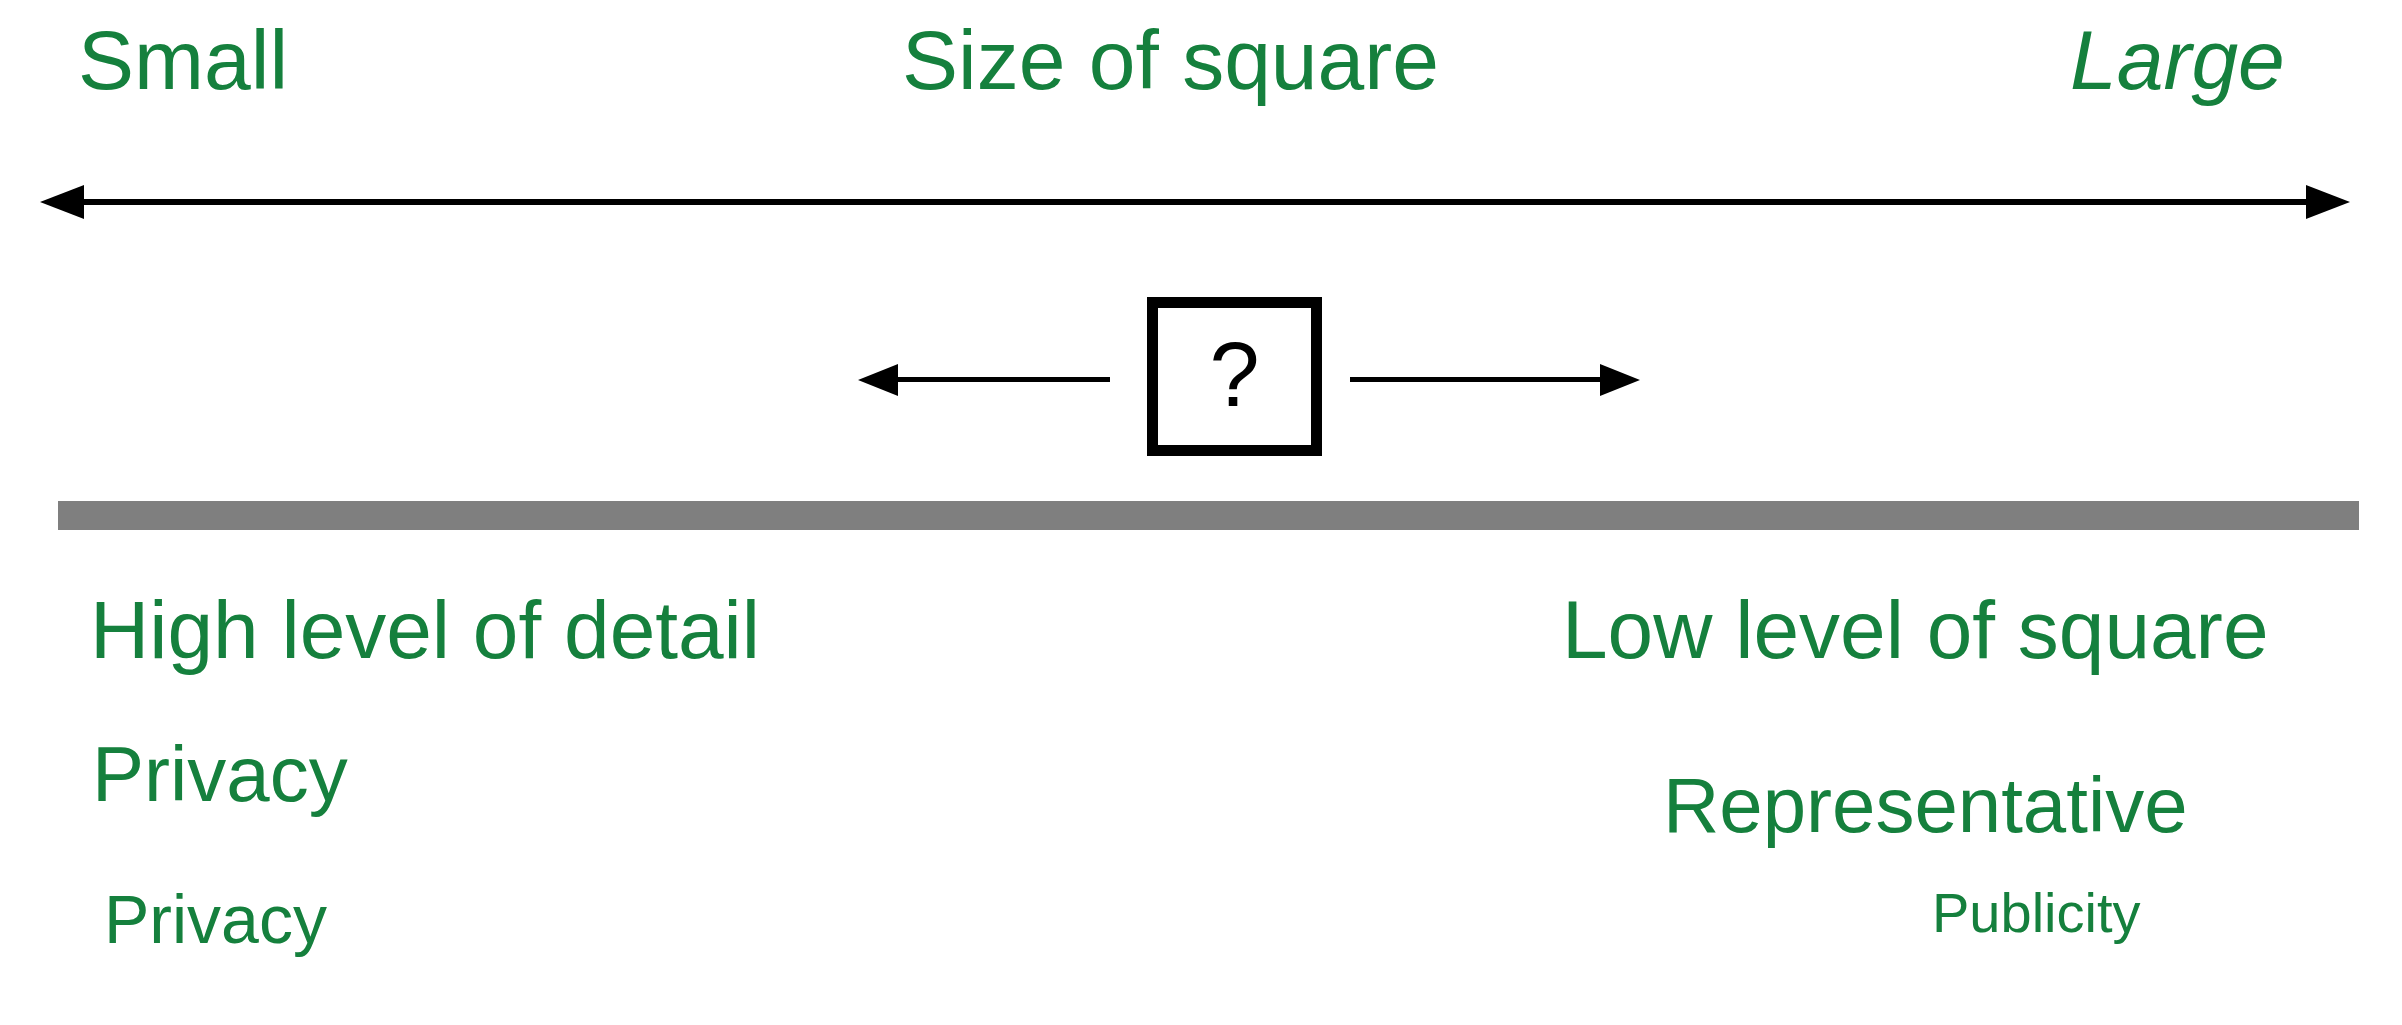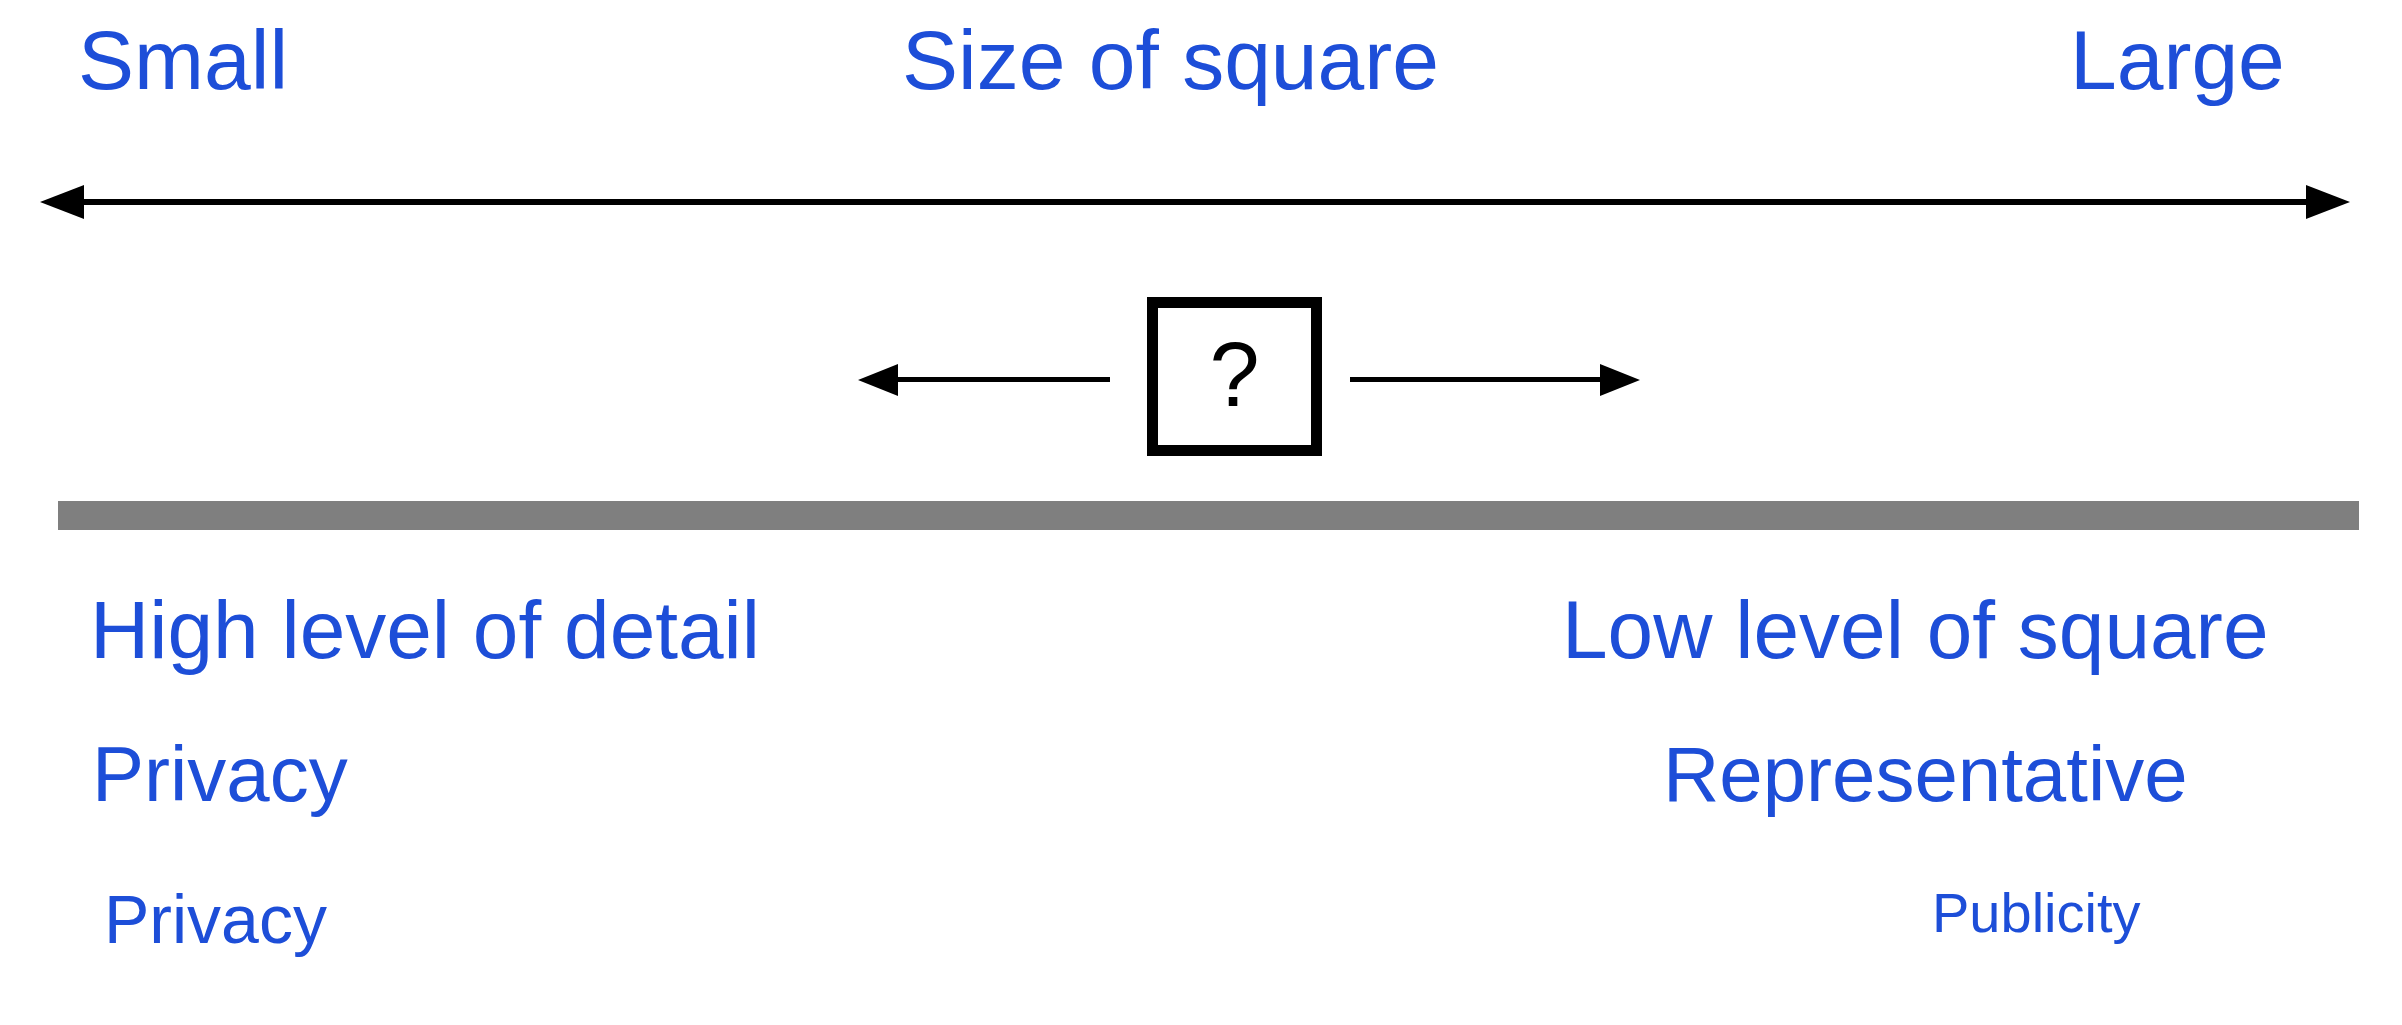--- a/index.html
+++ b/index.html
@@ -15,38 +15,38 @@
     position: relative;
     width: 2402px;
     height: 1025px;
     background: #ffffff;
     overflow: hidden;
   }
 
   
   .label {
     position: absolute;
-    color: #1d4ed8;
+    color: #15803d;
     font-family: "Liberation Sans", sans-serif;
     font-weight: 400;
     white-space: nowrap;
     line-height: 1;
   }
   .label-top      { font-size: 84px; }
   .label-row      { font-size: 82px; }
 
   .lbl-small      { left: 78px;  top: 18px; }
   .lbl-size       { left: 902px; top: 18px; }
-  .lbl-large      { left: 2070px; top: 18px; }
+  .lbl-large      { left: 2070px; top: 18px; font-style: italic; }
 
   .lbl-high       { left: 78px;   top: 589px; margin-left: 12px; }
   .lbl-low        { left: 1562px; top: 589px; }
 
   .lbl-singular   { left: 92px;   top: 735px; font-size: 78px; }
-  .lbl-represent  { left: 1663px; top: 735px; font-size: 78px; }
+  .lbl-represent  { left: 1663px; top: 766px; font-size: 78px; }
 
   .lbl-privacy    { left: 104px;  top: 885px; font-size: 68px; }
   .lbl-publicity  { left: 1932px; top: 885px; font-size: 56px; }
 
   
   .axis-arrow {
     position: absolute;
     left: 40px;
     top: 178px;
     width: 2310px;

